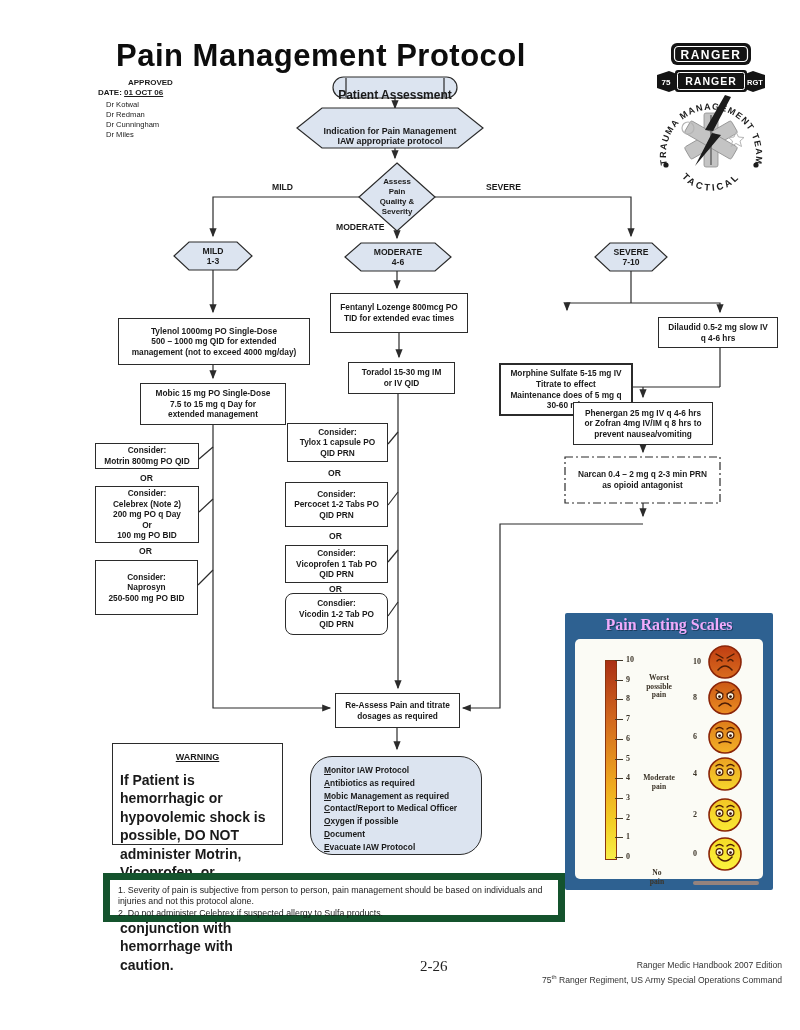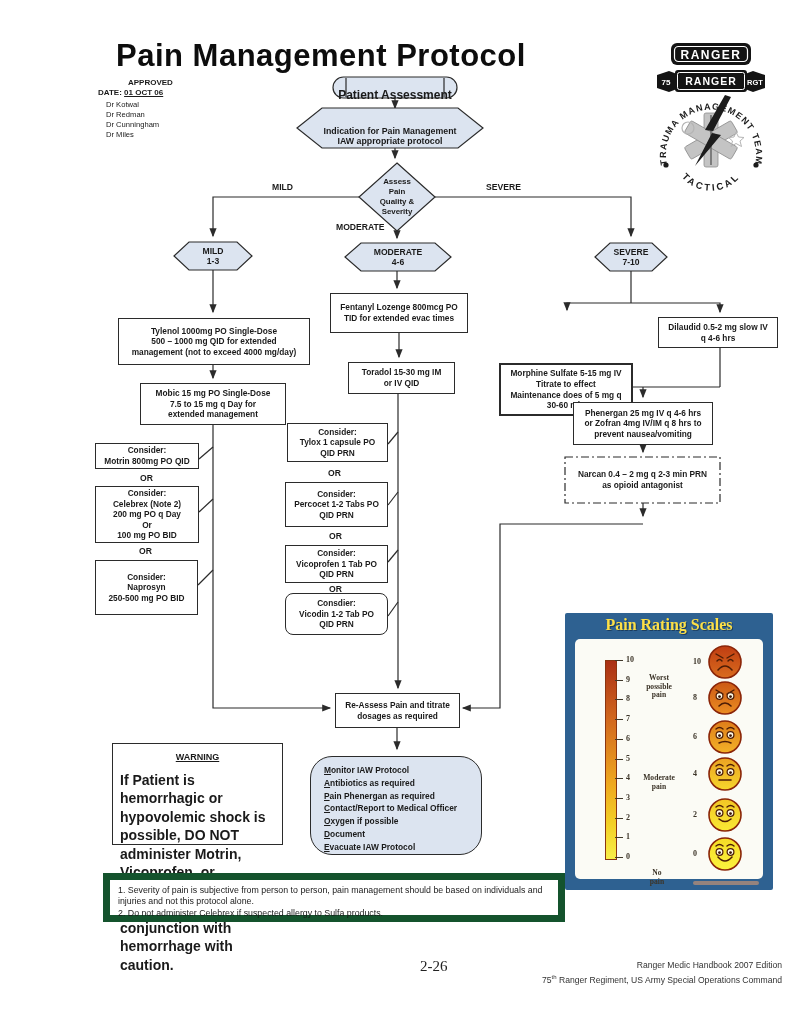--- a/index.html
+++ b/index.html
@@ -31,21 +31,21 @@
   .warning .wtitle{text-align:center;font-weight:bold;font-size:9px;text-decoration:underline;margin-bottom:9px;}
   .warning .wbody{font-size:14px;font-weight:bold;line-height:1.32;text-align:left;}
   .notes{position:absolute;left:103px;top:873px;width:462px;height:49px;border:7px solid #14532d;
        box-sizing:border-box;padding:5px 8px;background:#fff;}
   .notes .nline{font-size:8.8px;line-height:1.3;}
   .footer-page{position:absolute;left:420px;top:958px;font-family:"Liberation Serif",serif;font-size:15px;color:#222;}
   .footer-right{position:absolute;right:18px;top:960px;text-align:right;font-size:8.6px;line-height:11.5px;color:#333;}
   sup{font-size:6px;}
   
   .panel{position:absolute;left:565px;top:613px;width:208px;height:277px;background:#2e6191;border-radius:2px;}
-  .panel .ptitle{position:absolute;left:0;top:3px;width:208px;text-align:center;color:#fde047;
+  .panel .ptitle{position:absolute;left:0;top:3px;width:208px;text-align:center;color:#f0abfc;
        font-family:"Liberation Serif",serif;font-weight:bold;font-size:16px;text-shadow:1px 1px 0 #1a3c5e;}
   .card{position:absolute;left:10px;top:26px;width:188px;height:240px;background:#fbfbf5;border-radius:5px;}
   .thermo{position:absolute;left:30px;top:21px;width:10px;height:198px;border:1px solid #8a3510;
        background:linear-gradient(#aa3014,#d2691e 30%,#efa81f 62%,#f3cf25 82%,#f8ee48);}
   .tickline{position:absolute;width:8px;height:1px;background:#40382a;}
   .ticklabel{position:absolute;font-family:"Liberation Serif",serif;font-weight:bold;font-size:8px;color:#3c3428;}
   .slabel{position:absolute;font-family:"Liberation Serif",serif;font-weight:bold;font-size:7.6px;
        line-height:1.15;text-align:center;white-space:pre-line;color:#3c3428;margin-top:23px;}
   .facenum{position:absolute;font-family:"Liberation Serif",serif;font-weight:bold;font-size:8px;color:#3c3428;}
   .face{position:absolute;}
@@ -224,21 +224,21 @@
 
   <div class="or" style="left:140px;top:473px;">OR</div>
   <div class="or" style="left:139px;top:546px;">OR</div>
   <div class="or" style="left:328px;top:468px;">OR</div>
   <div class="or" style="left:329px;top:531px;">OR</div>
   <div class="or" style="left:329px;top:584px;">OR</div>
 
   <div class="monitor">
     <div class="line">Monitor IAW Protocol</div>
     <div class="line">Antibiotics as required</div>
-    <div class="line">Pain Phenergan as required</div>
+    <div class="line">Mobic Management as required</div>
     <div class="line">Contact/Report to Medical Officer</div>
     <div class="line">Oxygen if possible</div>
     <div class="line">Document</div>
     <div class="line">Evacuate IAW Protocol</div>
   </div>
 
   <div class="warning">
     <div class="wtitle">WARNING</div>
     <div class="wbody">If Patient is hemorrhagic or hypovolemic shock is possible, DO NOT administer Motrin, Vicoprofen, or Naprosyn.   Mobic is approved for use in conjunction with hemorrhage with caution.</div>
   </div>

